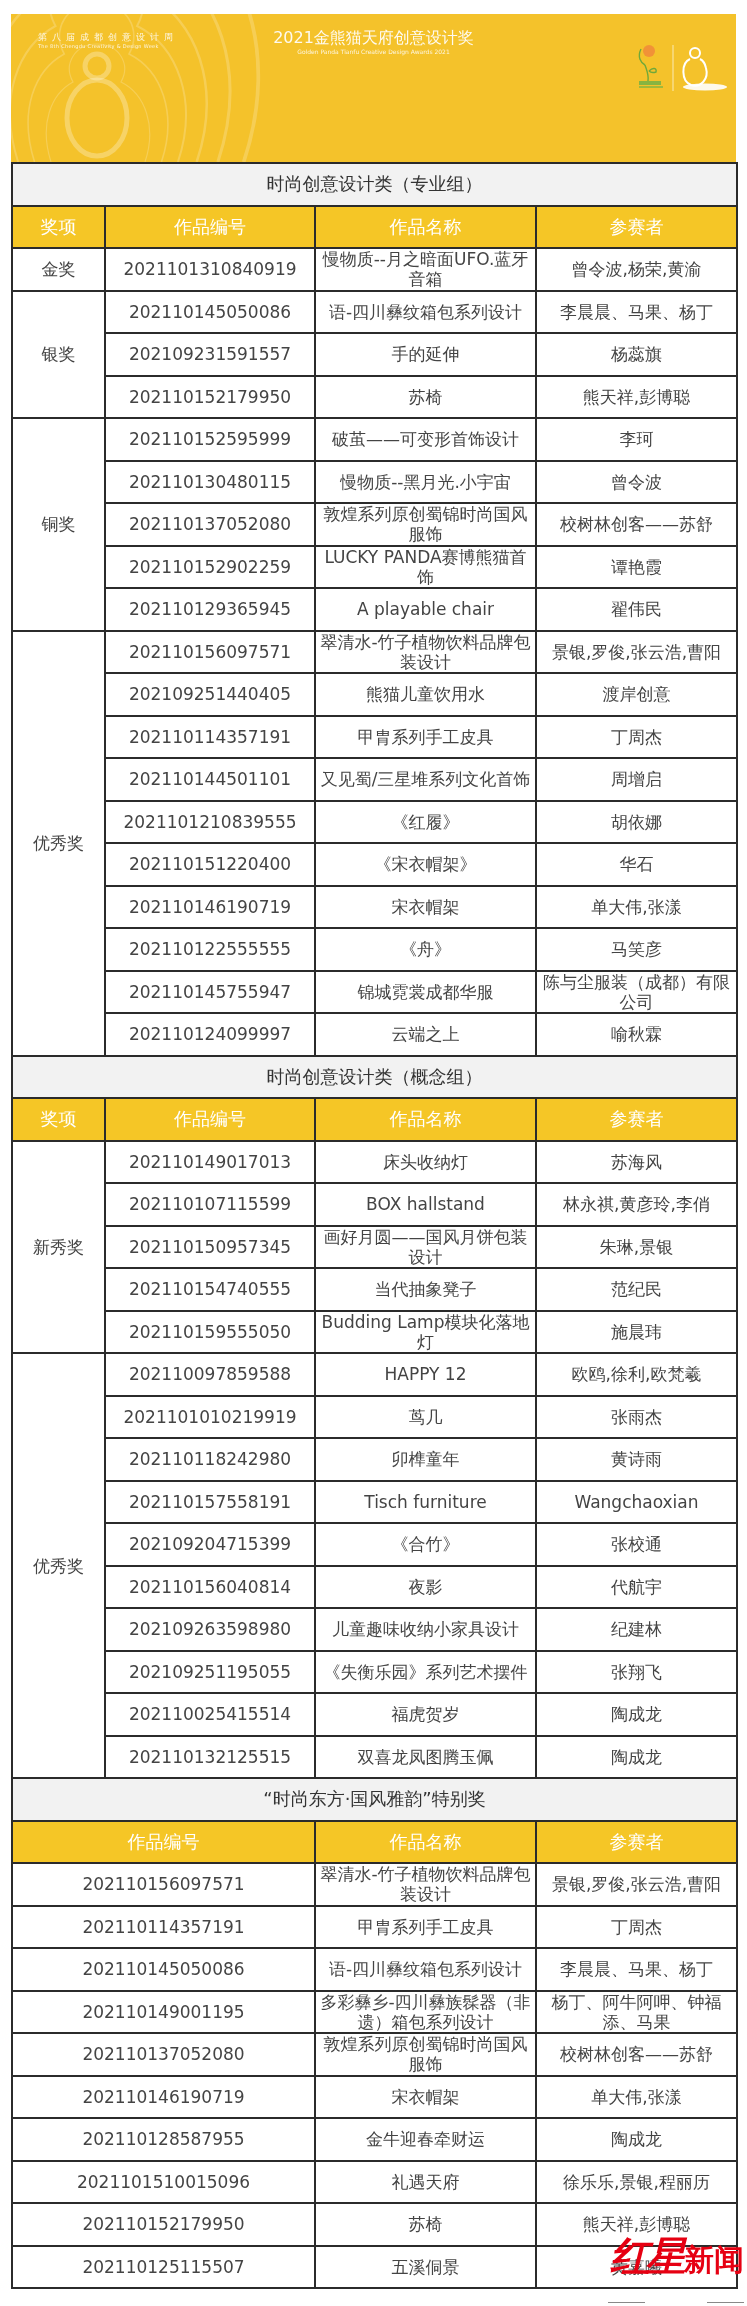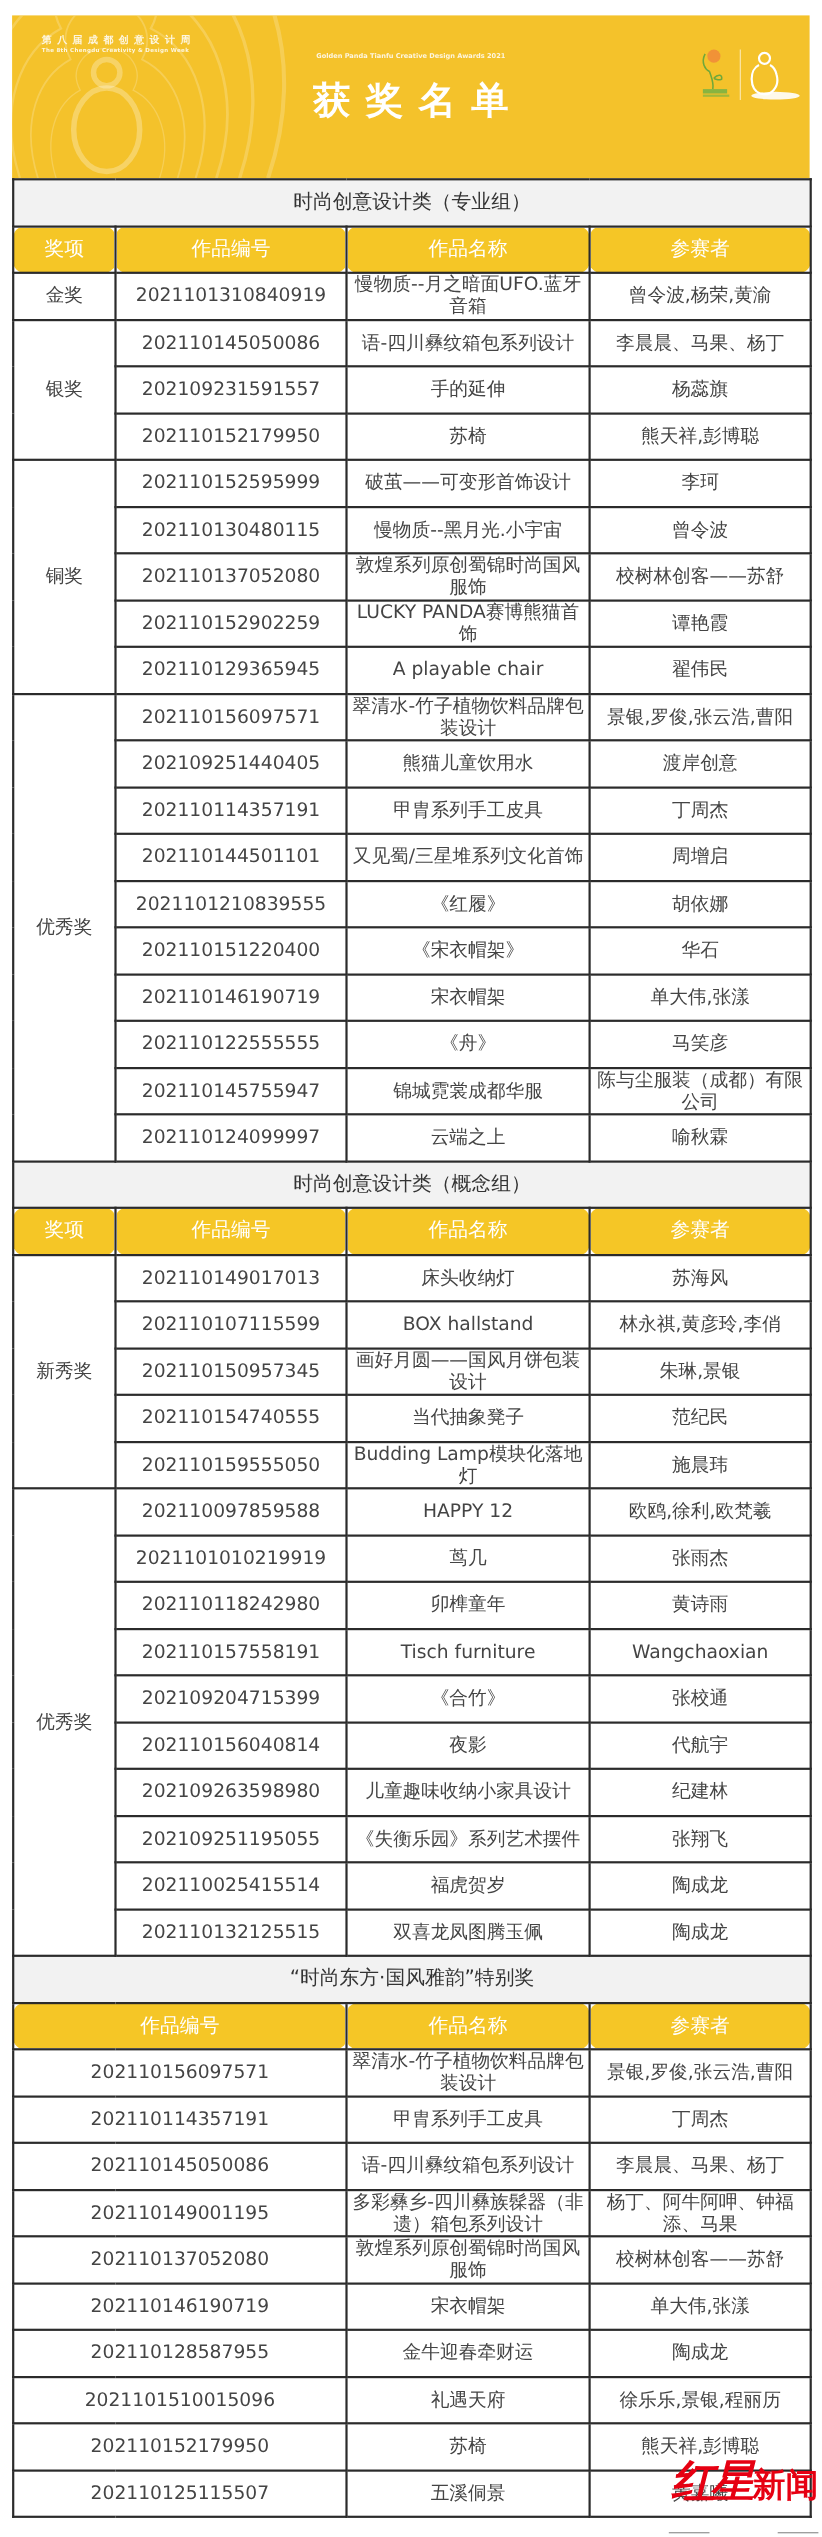--- a/index.html
+++ b/index.html
@@ -3,21 +3,21 @@
 <meta charset="utf-8">
 <style>
   html, body { margin: 0; padding: 0; }
   body {
     width: 747px; height: 2306px; position: relative; overflow: hidden;
     background: #ffffff;
     font-family: "DejaVu Sans", "Liberation Sans", sans-serif;
   }
   .banner {
     position: absolute; left: 11px; top: 14px; width: 725px; height: 148px;
-    background: #F4C22B; overflow: hidden; font-weight: bold;
+    background: #F4C22B; overflow: hidden;
   }
   .banner .deco { position: absolute; left: 0; top: 0; }
   .banner .event { position: absolute; left: 27px; top: 18px; color: rgba(255,255,255,0.85); }
   .banner .event .cn { font-size: 9px; letter-spacing: 5px; line-height: 11px; white-space: nowrap; }
   .banner .event .en { font-size: 5px; line-height: 7px; letter-spacing: 0.3px; white-space: nowrap; }
   .banner .center { position: absolute; left: 0; width: 725px; text-align: center; color: #ffffff; white-space: nowrap; }
   .banner .award-cn { top: 14px; font-size: 16px; line-height: 20px; color: rgba(255,255,255,0.92); }
   .banner .award-en { top: 34px; font-size: 6px; line-height: 8px; color: rgba(255,255,255,0.85); }
   .banner .heading-cn { top: 58px; font-size: 34px; line-height: 40px; letter-spacing: 14px; padding-left: 14px; box-sizing: border-box; }
   .banner .heading-en { top: 107px; font-size: 14px; line-height: 18px; }
@@ -25,21 +25,21 @@
 
   .sheet { position: absolute; left: 11px; top: 162px; }
   table { border-collapse: collapse; table-layout: fixed; width: 725px; }
   tr { height: 42.5px; }
   td {
     border: 2px solid #2B2B2B; text-align: center; vertical-align: middle;
     padding: 0 3px; font-size: 17px; line-height: 20px; color: #444444;
     overflow: hidden; word-break: break-all;
   }
   td.section-title { background: #F2F2F2; color: #333333; font-size: 18px; border-top-width: 2px; margin-left: 44px; }
-  td.head { background: #F5C626; color: #ffffff; font-size: 18px; border-radius: 10px; }
+  td.head { background: #F5C626; color: #ffffff; font-size: 18px; }
   td.award { font-size: 17px; }
 
   .watermark { position: absolute; left: 608px; top: 2232px; width: 136px; }
   .watermark .brand { display: flex; align-items: flex-end; justify-content: flex-end; height: 46px; }
   .watermark .brand .main {
     font-family: "DejaVu Serif", serif; font-style: italic; font-weight: bold;
     font-size: 40px; line-height: 44px; color: #E60012; letter-spacing: -4px;
   }
   .watermark .brand .sub {
     font-family: "DejaVu Serif", serif; font-weight: bold;
@@ -66,22 +66,22 @@
       <circle cx="86" cy="52" r="12"></circle>
       <ellipse cx="86" cy="104" rx="30" ry="38"></ellipse>
     </g>
   </svg>
 
   <div class="event">
     <div class="cn">第八届成都创意设计周</div>
     <div class="en">The 8th Chengdu Creativity &amp; Design Week</div>
   </div>
 
+  <div class="center award-cn">2021金熊猫天府创意设计奖</div>
   <div class="center award-en">Golden Panda Tianfu Creative Design Awards 2021</div>
-  <div class="center heading-cn">获奖名单</div>
 
   <svg class="logos" width="100" height="60" viewBox="0 0 100 60">
     <g>
       <circle cx="18" cy="10" r="6" fill="#F0893A" opacity="0.85"></circle>
       <path d="M10,8 C6,16 10,22 14,24 M14,24 C16,30 18,34 17,40 M18,30 C22,26 26,27 25,31 C22,32 19,31 18,30" fill="none" stroke="#6FA83A" stroke-width="1.4"></path>
       <rect x="8" y="40" width="22" height="4" fill="#7CB342" opacity="0.9"></rect>
       <rect x="8" y="45" width="24" height="2" fill="#7CB342" opacity="0.7"></rect>
     </g>
     <line x1="42" y1="4" x2="42" y2="50" stroke="rgba(255,255,255,0.65)" stroke-width="1"></line>
     <g fill="none" stroke="#ffffff" stroke-width="2">

